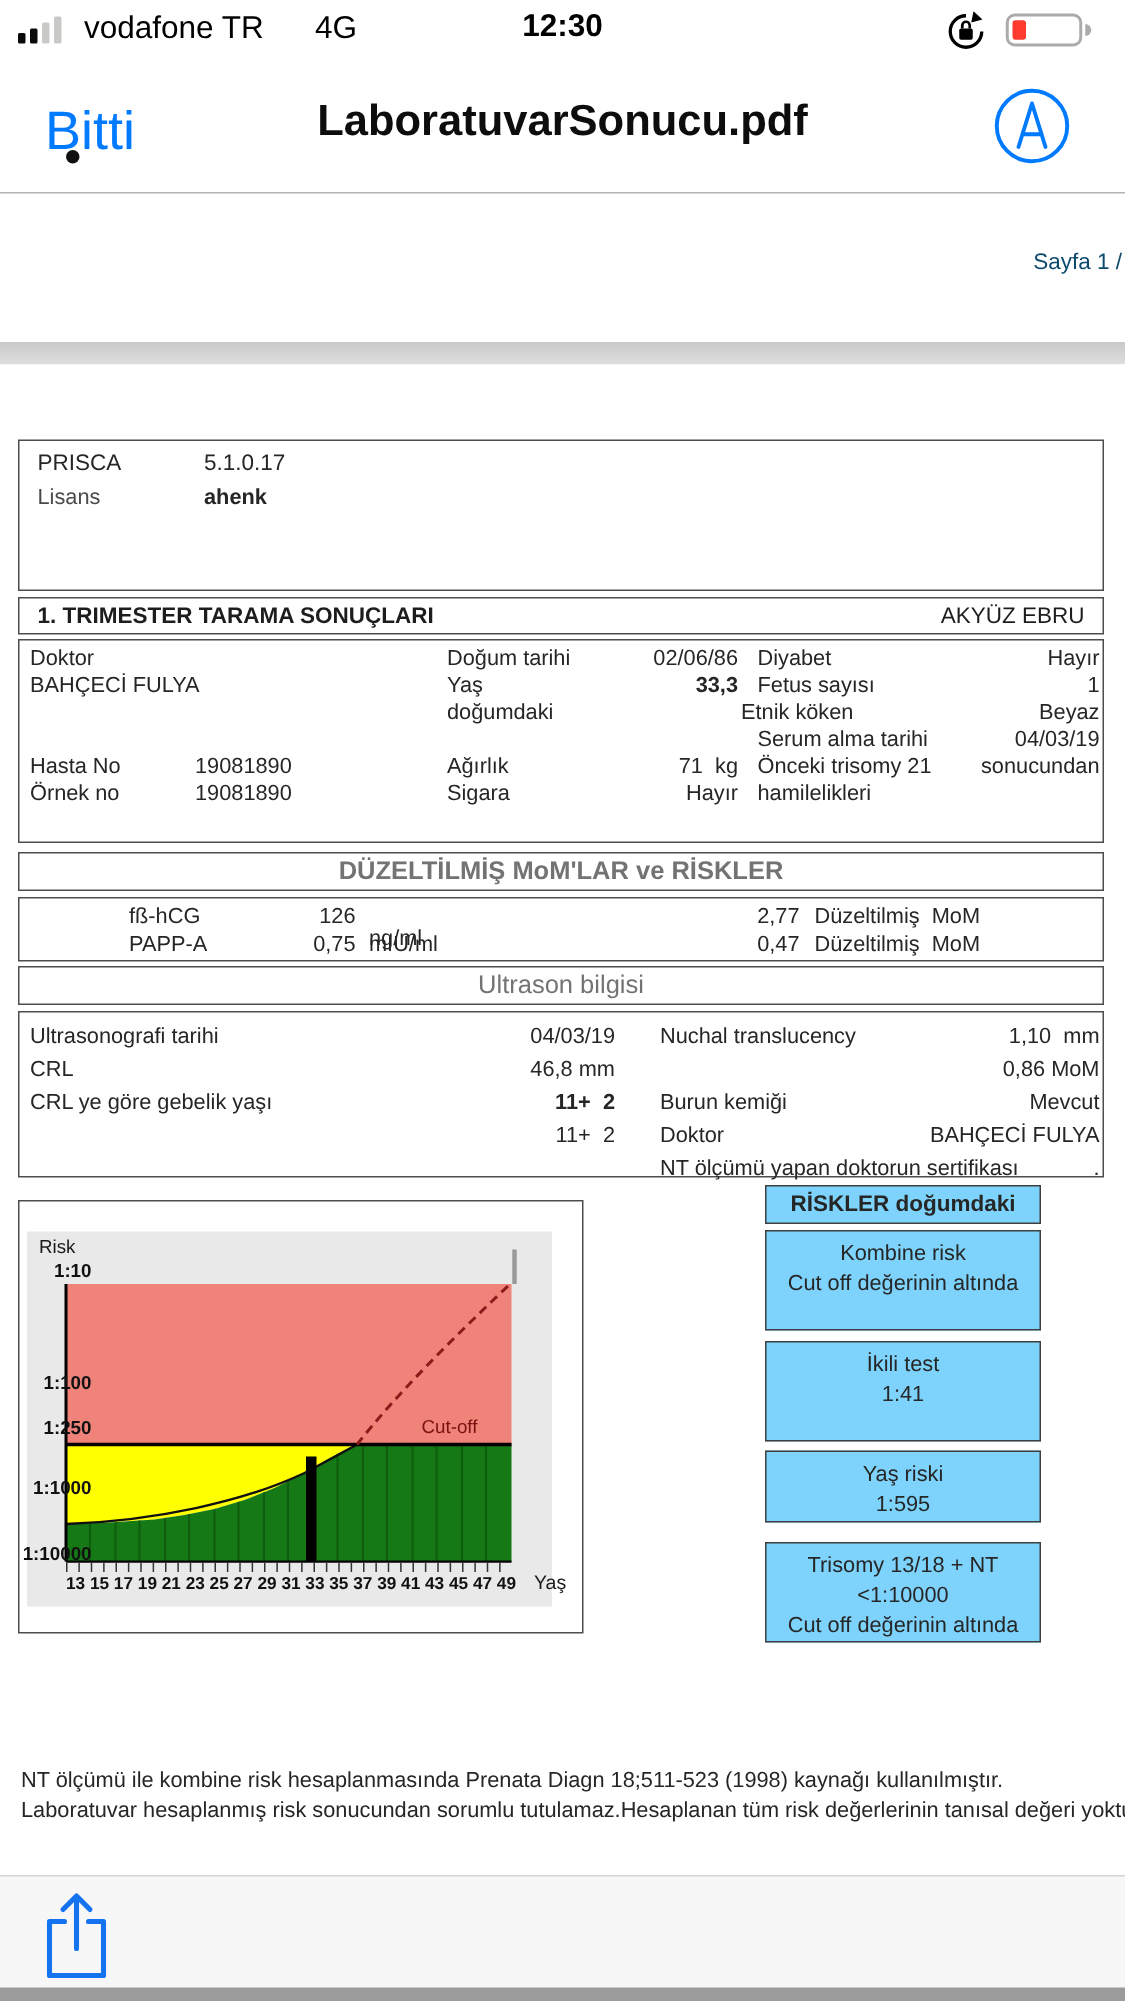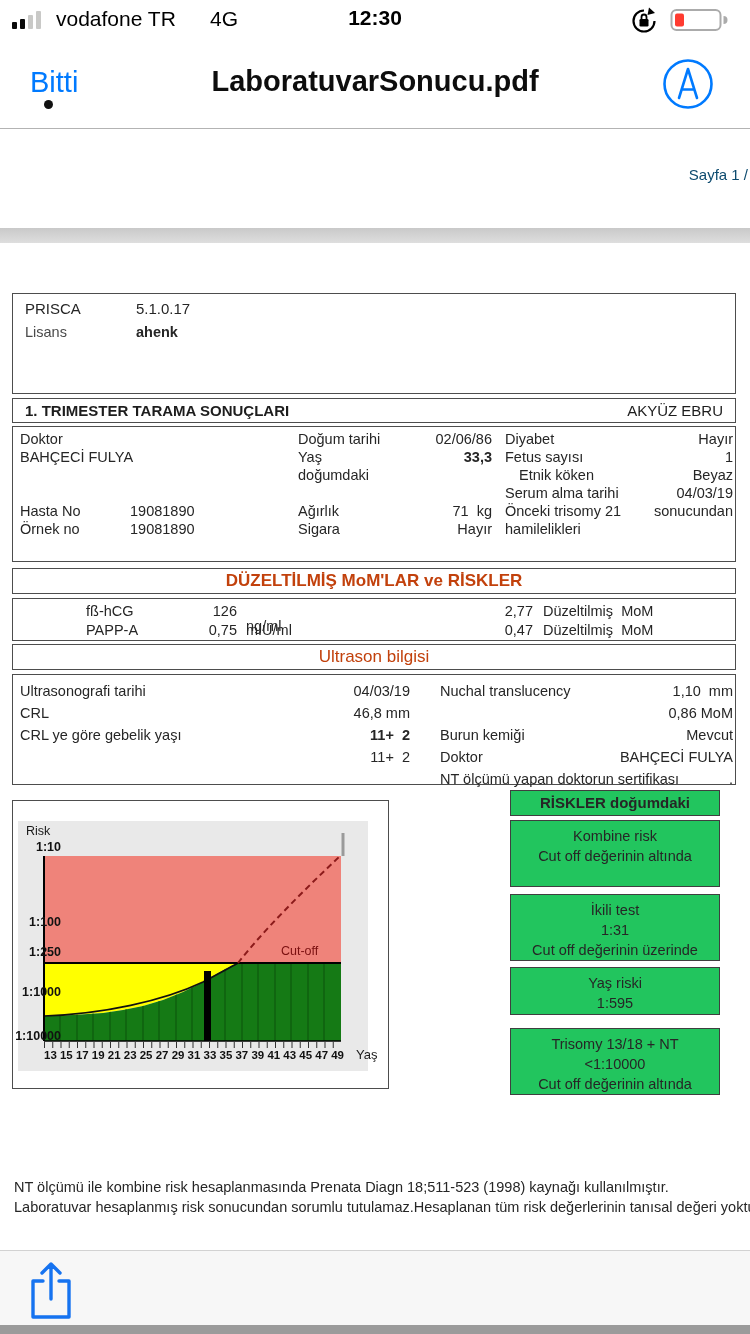--- a/index.html
+++ b/index.html
@@ -3,24 +3,24 @@
 <meta charset="utf-8">
 <style>
   html,body{margin:0;padding:0;background:#fff;}
   #screen{position:relative;width:750px;height:1334px;background:#fff;overflow:hidden;
           font-family:"Liberation Sans","DejaVu Sans",sans-serif;}
   .abs{position:absolute;}
   .t{position:absolute;font-size:14.5px;color:#262626;white-space:nowrap;line-height:1.1;}
   .bold{font-weight:bold;}
   .box{position:absolute;border:1px solid #4d4d4d;background:#fff;box-sizing:border-box;}
   .hdrbox{position:absolute;border:1px solid #4d4d4d;background:#fff;box-sizing:border-box;
-          display:flex;align-items:center;justify-content:center;font-size:17px;color:#c2410c;}
+          display:flex;align-items:center;justify-content:center;font-size:17px;color:#737373;}
   .titlebar{position:absolute;border:1px solid #4d4d4d;background:#fff;box-sizing:border-box;
           display:flex;align-items:center;justify-content:space-between;padding:0 12px;font-size:15px;color:#1d1d1d;}
-  .riskbox{position:absolute;left:510px;width:210px;border:1px solid #3f3f3f;background:#22c55e;box-sizing:border-box;
+  .riskbox{position:absolute;left:510px;width:184px;border:1px solid #3f3f3f;background:#7dd3fc;box-sizing:border-box;
           text-align:center;font-size:14.5px;color:#262626;padding:5px 0;}
   .riskbox div{line-height:20px;}
   .statusbar-text{position:absolute;font-size:21px;color:#000;}
   .graysep{position:absolute;left:0;width:750px;background:linear-gradient(#c9c9c9,#dedede);}
 </style>
 </head>
 <body>
 
 <div id="screen">
 
@@ -41,21 +41,21 @@
       <path d="M11.5,12 V10 a2.5,2.5 0 0 1 5,0 V12" fill="none" stroke="#000" stroke-width="1.8"></path>
     </svg>
     <svg class="abs" style="left:670px;top:7px;" width="66" height="26" viewBox="0 0 66 26">
       <rect x="1.5" y="3" width="49" height="20" rx="5" fill="none" stroke="#ababab" stroke-width="2"></rect>
       <rect x="5" y="6.5" width="9" height="13" rx="2" fill="#ff3b30"></rect>
       <path d="M53.5,9 a4,4 0 0 1 0,8 Z" fill="#ababab"></path>
     </svg>
   </div>
 
   <div class="abs" style="left:0;top:40px;width:750px;height:88px;background:#fff;border-bottom:1px solid #b3b3b3;">
-    <span class="abs" style="left:30px;top:26px;font-size:29px;color:#007aff;">Bitti</span>
+    <span class="abs" style="left:30px;top:26px;font-size:36px;color:#007aff;">Bitti</span>
     <span class="abs" style="left:44px;top:60px;width:9px;height:9px;border-radius:50%;background:#111;"></span>
     <span class="abs bold" style="left:50%;top:25px;transform:translateX(-50%);font-size:29px;color:#0d0d0d;">LaboratuvarSonucu.pdf</span>
     <svg class="abs" style="left:661px;top:17px;" width="54" height="54" viewBox="0 0 54 54">
       <circle cx="27" cy="27" r="23.5" fill="none" stroke="#007aff" stroke-width="2.6"></circle>
       <path d="M27,12 L36,41 M27,12 L18,41 M21,32.5 L33,32.5" fill="none" stroke="#007aff" stroke-width="2.6" stroke-linecap="round" stroke-linejoin="round"></path>
     </svg>
   </div>
 
   <span class="t" style="right:2px;top:167px;font-size:15px;color:#0c4a6e;">Sayfa 1 /</span>
   <div class="graysep" style="top:228px;height:15px;"></div>
@@ -88,21 +88,21 @@
     <span class="t" style="left:298px;top:225px;">doğumdaki</span>
     <span class="t" style="left:298px;top:261px;">Ağırlık</span>
     <span class="t" style="right:258px;top:261px;white-space:pre;">71  kg</span>
     <span class="t" style="left:298px;top:279px;">Sigara</span>
     <span class="t" style="right:258px;top:279px;">Hayır</span>
 
     <span class="t" style="left:505px;top:189px;">Diyabet</span>
     <span class="t" style="right:17px;top:189px;">Hayır</span>
     <span class="t" style="left:505px;top:207px;">Fetus sayısı</span>
     <span class="t" style="right:17px;top:207px;">1</span>
-    <span class="t" style="left:519px;top:225px;">Etnik köken</span>
+    <span class="t" style="left:494px;top:225px;">Etnik köken</span>
     <span class="t" style="right:17px;top:225px;">Beyaz</span>
     <span class="t" style="left:505px;top:243px;">Serum alma tarihi</span>
     <span class="t" style="right:17px;top:243px;">04/03/19</span>
     <span class="t" style="left:505px;top:261px;">Önceki trisomy 21</span>
     <span class="t" style="right:17px;top:261px;">sonucundan</span>
     <span class="t" style="left:505px;top:279px;">hamilelikleri</span>
 
     <div class="hdrbox bold" style="left:12px;top:325px;width:724px;height:26px;">DÜZELTİLMİŞ  MoM'LAR ve RİSKLER</div>
     <div class="box" style="left:12px;top:355px;width:724px;height:43px;"></div>
     <span class="t" style="left:86px;top:361px;">fß-hCG</span>
@@ -193,22 +193,21 @@
       </svg>
     </div>
 
     <div class="riskbox bold" style="top:547px;height:26px;padding:3px 0;font-size:15px;">RİSKLER doğumdaki</div>
     <div class="riskbox" style="top:577px;height:67px;">
       <div>Kombine risk</div>
       <div>Cut off değerinin altında</div>
     </div>
     <div class="riskbox" style="top:651px;height:67px;">
       <div>İkili test</div>
-      <div>1:31</div>
-      <div>Cut off değerinin üzerinde</div>
+      <div>1:41</div>
     </div>
     <div class="riskbox" style="top:724px;height:48px;">
       <div>Yaş riski</div>
       <div>1:595</div>
     </div>
     <div class="riskbox" style="top:785px;height:67px;">
       <div>Trisomy 13/18 + NT</div>
       <div>&lt;1:10000</div>
       <div>Cut off değerinin altında</div>
     </div>

